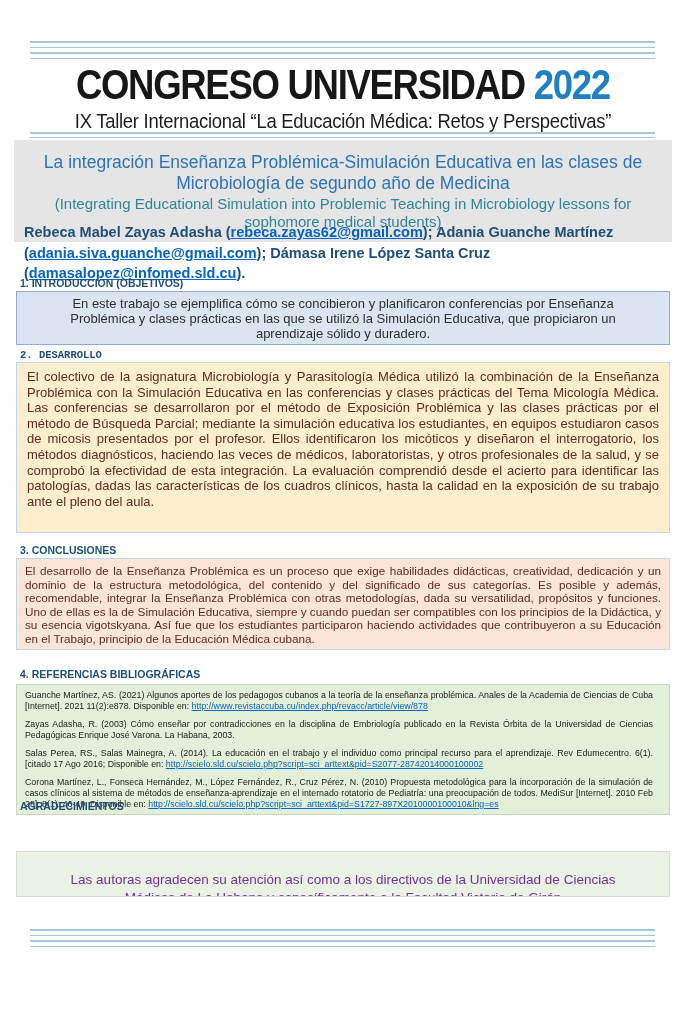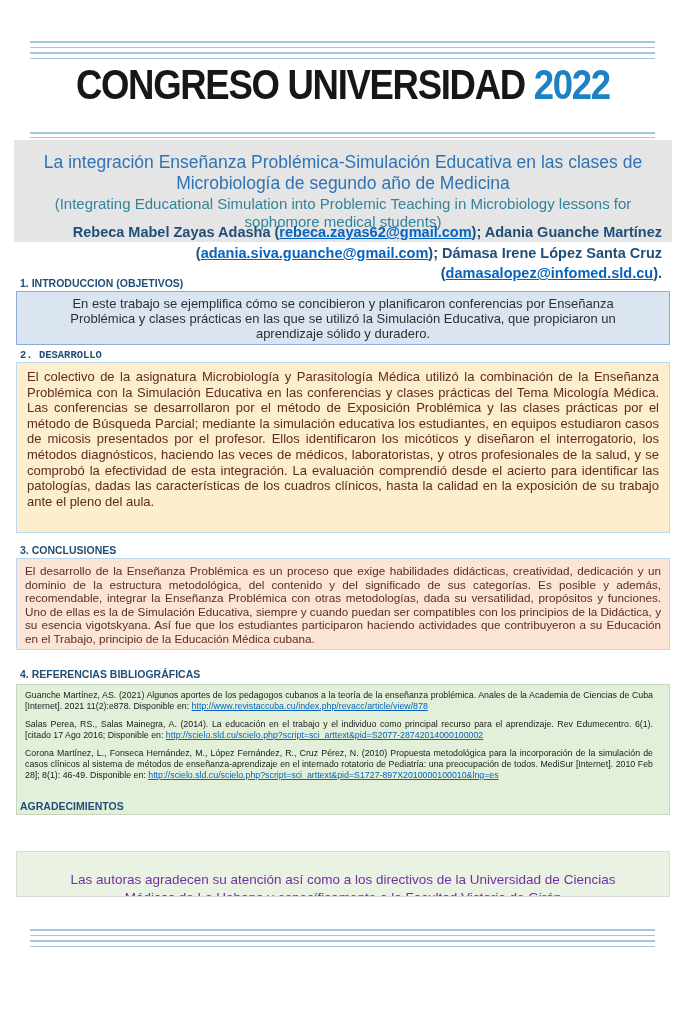--- a/index.html
+++ b/index.html
@@ -20,21 +20,21 @@
 
   .congress-subtitle{position:absolute;top:109px;left:0;right:0;text-align:center;
     font-size:20.5px;line-height:23px;color:#1c1c1c;white-space:nowrap;}
   .congress-subtitle .scale{display:inline-block;transform:scaleX(.9);transform-origin:center;letter-spacing:-0.3px;}
 
   .title-box{position:absolute;top:140px;left:14px;right:14px;background:#e5e5e5;
     text-align:center;padding:12px 18px;box-sizing:border-box;}
   .title-es{color:#2e74b5;font-size:17.5px;line-height:21px;}
   .title-en{color:#31849b;font-size:15px;line-height:17.5px;margin-top:1px;}
 
-  .authors{position:absolute;top:222px;left:24px;right:24px;text-align:right;
+  .authors{position:absolute;top:222px;left:24px;right:24px;text-align:left;
     color:#1f4e79;font-weight:bold;font-size:14.5px;line-height:20.5px;}
   .authors a{color:#0563c1;text-decoration:underline;}
 
   .affiliation{position:absolute;top:269px;left:0;right:0;text-align:center;
     color:#1f4e79;font-weight:bold;font-size:14px;line-height:17px;}
 
   .sec-h{position:absolute;left:20px;color:#1f4e79;font-weight:bold;font-size:10.5px;line-height:12px;}
   .h-intro{top:277px;}
   .h-des{top:349px;font-family:Liberation Mono, monospace;}
   .h-conc{top:544px;}
@@ -75,20 +75,23 @@
     <i></i>
   </div>
 
   <h1 class="congress-title">
     <span class="scale">
       <span class="t-black">CONGRESO UNIVERSIDAD</span>
       <span class="t-year">2022</span>
     </span>
   </h1>
 
+  <div class="congress-subtitle">
+    <span class="scale">IX Taller Internacional “La Educación Médica: Retos y Perspectivas”</span>
+  </div>
 
   <div class="rules rules-mid">
     <i></i>
     <i></i>
   </div>
 
   <div class="title-box">
     <div class="title-es">La integración Enseñanza Problémica-Simulación Educativa en las clases de Microbiología de segundo año de Medicina</div>
     <div class="title-en">(Integrating Educational Simulation into Problemic Teaching in Microbiology lessons for sophomore medical students)</div>
   </div>
@@ -101,20 +104,21 @@
 
   <div class="sec-h h-des">2. DESARROLLO</div>
   <div class="box des-box">El colectivo de la asignatura Microbiología y Parasitología Médica utilizó la combinación de la Enseñanza Problémica con la Simulación Educativa en las conferencias y clases prácticas del Tema Micología Médica. Las conferencias se desarrollaron por el método de Exposición Problémica y las clases prácticas por el método de Búsqueda Parcial; mediante la simulación educativa los estudiantes, en equipos estudiaron casos de micosis presentados por el profesor. Ellos identificaron los micóticos y diseñaron el interrogatorio, los métodos diagnósticos, haciendo las veces de médicos, laboratoristas, y otros profesionales de la salud, y se comprobó la efectividad de esta integración. La evaluación comprendió desde el acierto para identificar las patologías, dadas las características de los cuadros clínicos, hasta la calidad en la exposición de su trabajo ante el pleno del aula.</div>
 
   <div class="sec-h h-conc">3. CONCLUSIONES</div>
   <div class="box conc-box">El desarrollo de la Enseñanza Problémica es un proceso que exige habilidades didácticas, creatividad,  dedicación y un dominio de la estructura metodológica, del contenido y del significado de sus categorías. Es posible y además, recomendable, integrar la Enseñanza Problémica con otras metodologías, dada su versatilidad, propósitos y funciones. Uno de ellas es la de Simulación Educativa, siempre y cuando puedan ser compatibles con los principios de la Didáctica, y su esencia vigotskyana. Así fue que los estudiantes participaron haciendo actividades que contribuyeron a su Educación en el Trabajo, principio de la Educación Médica cubana.</div>
 
   <div class="sec-h h-ref">4. REFERENCIAS BIBLIOGRÁFICAS</div>
   <div class="box ref-box">
       <p>Guanche Martínez, AS. (2021) Algunos aportes de los pedagogos cubanos a la teoría de la enseñanza problémica. Anales de la Academia de Ciencias de Cuba [Internet]. 2021 11(2):e878. Disponible en: <a href="#">http://www.revistaccuba.cu/index.php/revacc/article/view/878</a></p>
+      <p>Zayas Adasha, R. (2003) Cómo enseñar por contradicciones en la disciplina de Embriología publicado en la Revista Órbita de la Universidad de Ciencias Pedagógicas Enrique José Varona. La Habana, 2003.</p>
       <p>Salas Perea, RS., Salas Mainegra, A. (2014). La educación en el trabajo y el individuo como principal recurso para el aprendizaje. Rev Edumecentro. 6(1). [citado 17 Ago 2016; Disponible en: <a href="#">http://scielo.sld.cu/scielo.php?script=sci_arttext&amp;pid=S2077-28742014000100002</a></p>
       <p>Corona Martínez, L., Fonseca Hernández, M., López Fernández, R., Cruz Pérez, N. (2010) Propuesta metodológica para la incorporación de la simulación de casos clínicos al sistema de métodos de enseñanza-aprendizaje en el internado rotatorio de Pediatría: una preocupación de todos. MediSur [Internet]. 2010 Feb 28]; 8(1): 46-49. Disponible en: <a href="#">http://scielo.sld.cu/scielo.php?script=sci_arttext&amp;pid=S1727-897X2010000100010&amp;lng=es</a></p>
     </div>
 
   <div class="sec-h h-agr">AGRADECIMIENTOS</div>
   <div class="box agr-box">Las autoras agradecen su atención así como a los directivos de la Universidad de Ciencias Médicas de La Habana y específicamente a la Facultad Victoria de Girón</div>
 
   <div class="rules rules-bottom">
     <i></i>
     <i></i>

